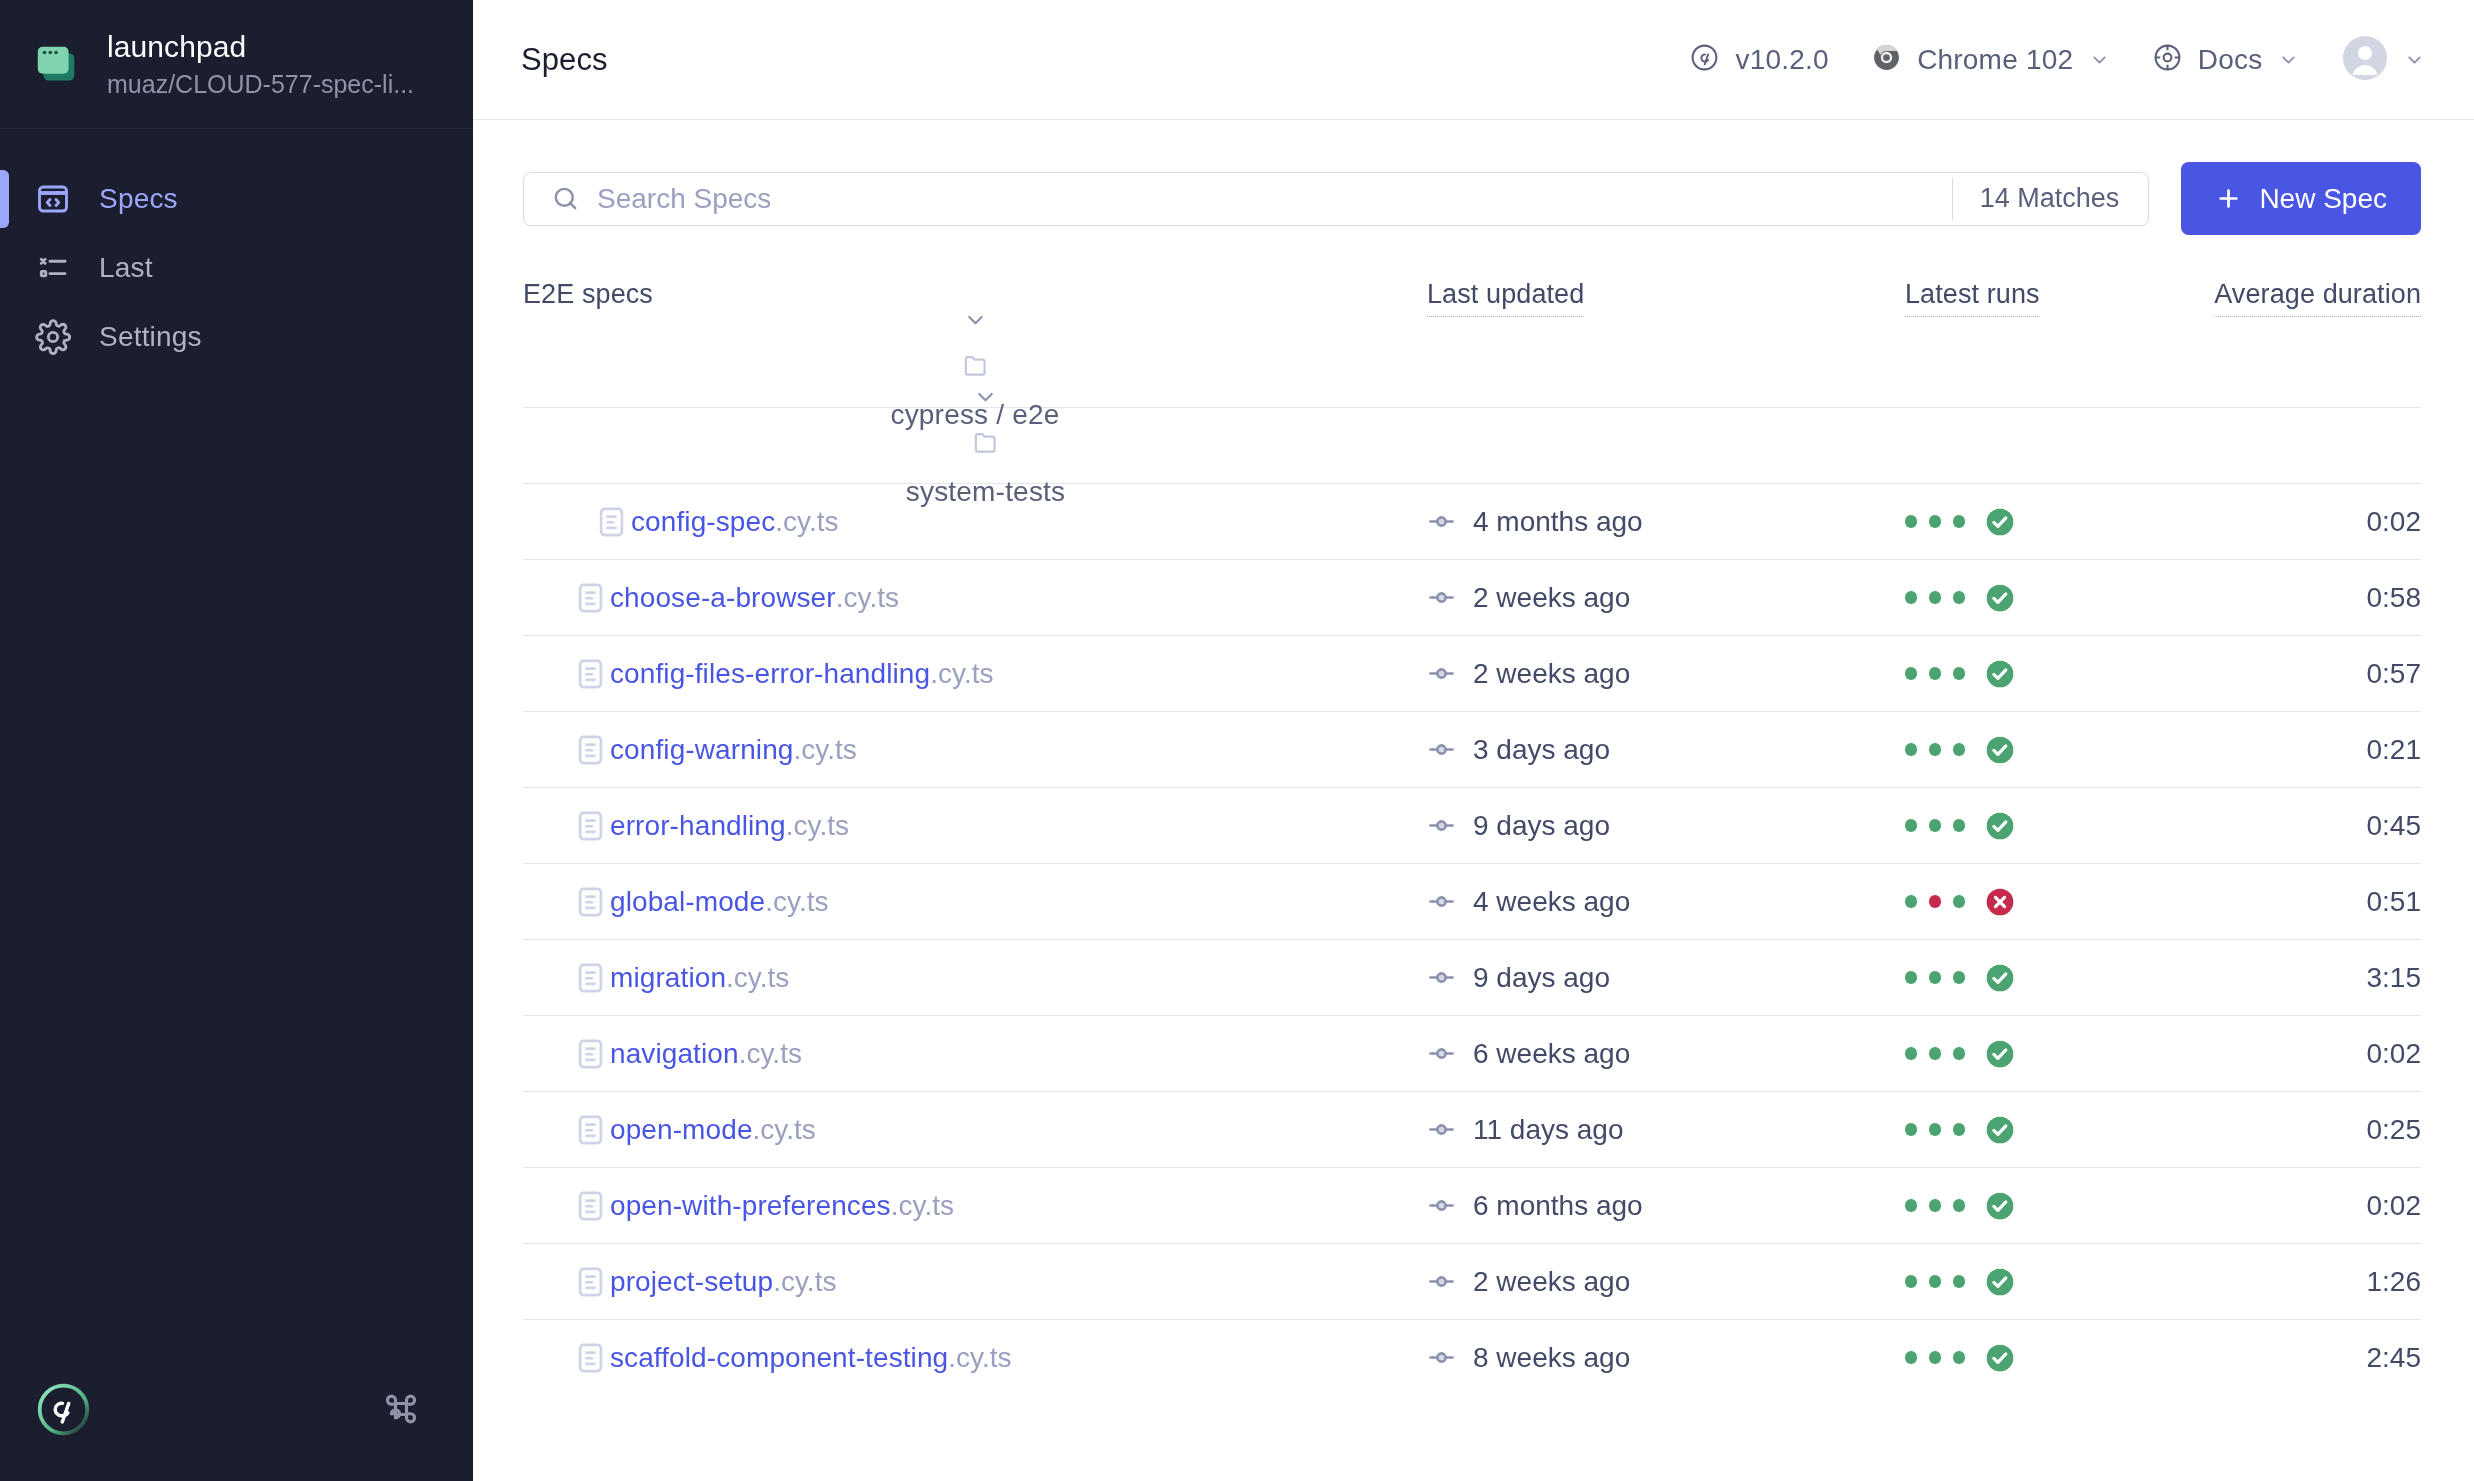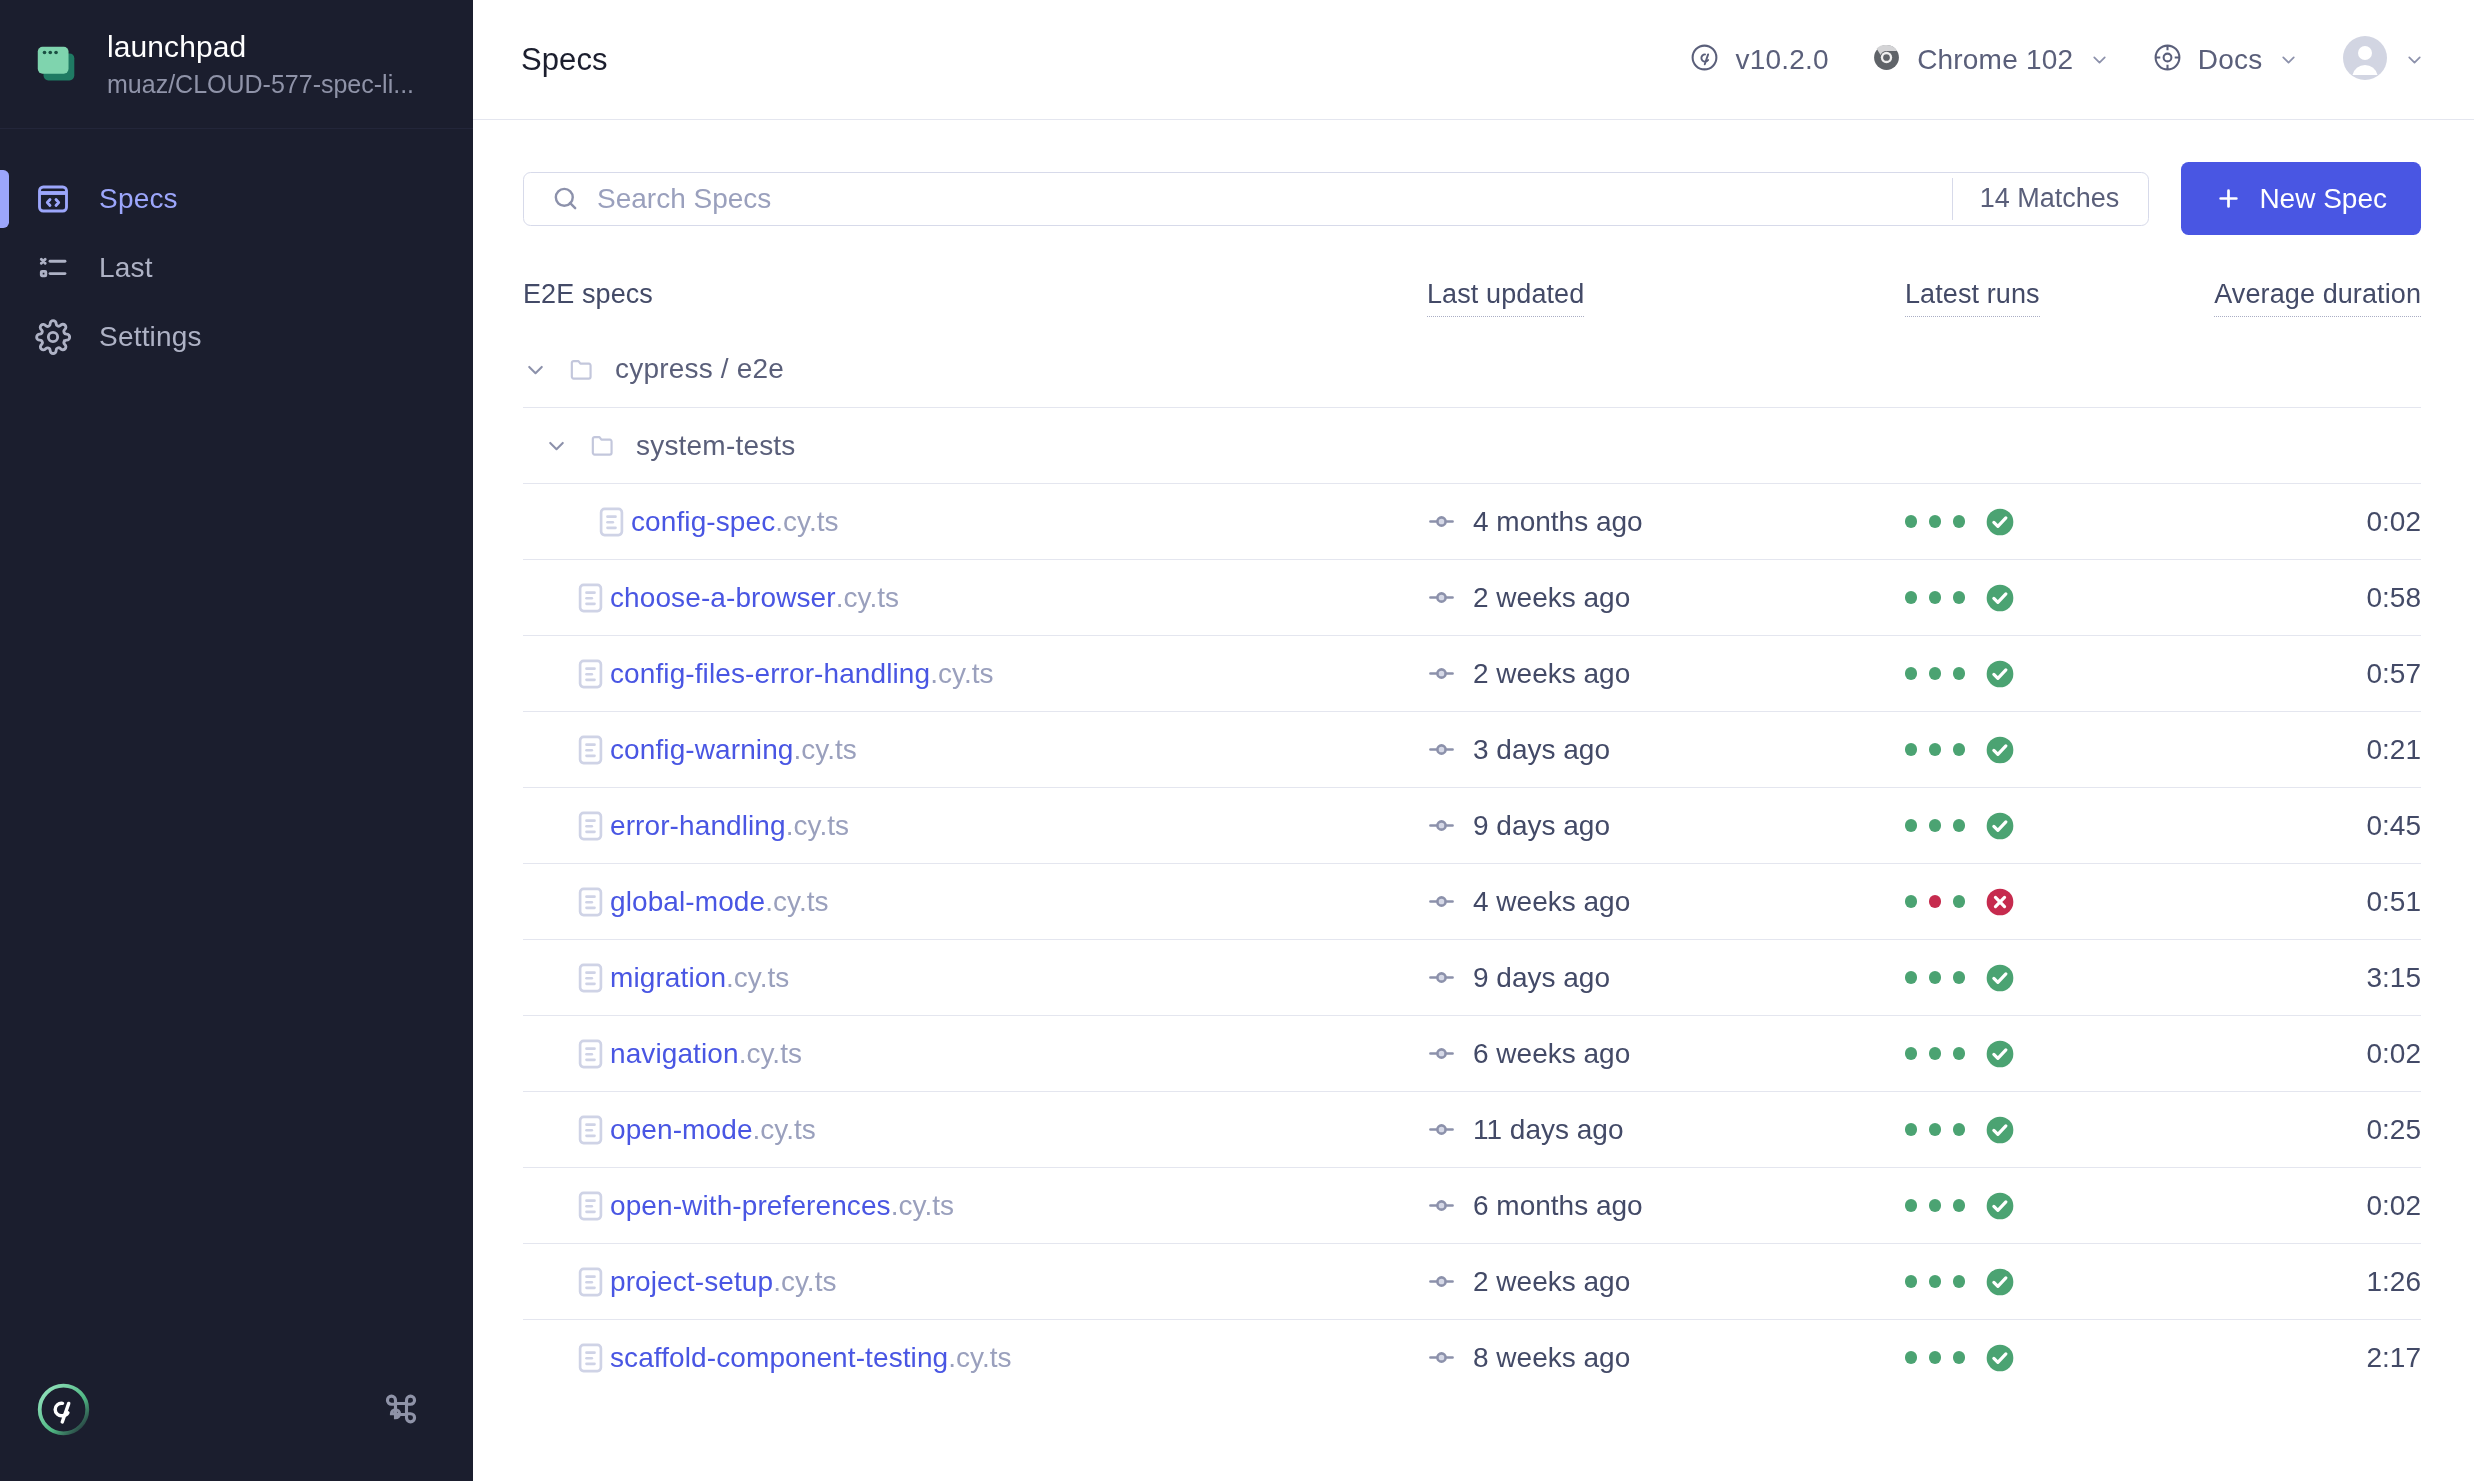--- a/index.html
+++ b/index.html
@@ -108,21 +108,21 @@
   .col-runs   { flex: 0 0 258px; }
   .col-dur    { flex: 0 0 258px; text-align: right; }
 
   .row {
     display: flex; align-items: center;
     height: 76px; border-top: 1px solid #E4E6EF;
     cursor: pointer;
   }
   .row.folder { height: 76px; }
   .row.folder.first { border-top: 0; }
-  .folder-cell { display: flex; align-items: center; gap: 19px; }
+  .folder-cell { display: flex; align-items: center; gap: 19px; flex-direction: column; }
   .folder-name { font-size: 28px; color: #5A5F7A; letter-spacing: 0.2px; }
   .caret { width: 25px; height: 25px; flex: 0 0 25px; }
   .folder-icon { width: 29px; height: 29px; flex: 0 0 29px; }
 
   .spec-cell { display: flex; align-items: center; gap: 6px; padding-left: 54px; }
   .spec-cell.indent-extra { padding-left: 75px; }
   .file-icon { width: 27px; height: 32px; flex: 0 0 27px; }
   .spec-name { font-size: 28px; color: #4956E3; letter-spacing: 0.1px; }
   .spec-ext { font-size: 28px; color: #9AA0BD; }
 
@@ -684,21 +684,21 @@
             </div>
             <div class="col-runs runs-cell">
               <span class="dot" style="background:#4BA372"></span>
               <span class="dot" style="background:#4BA372"></span>
               <span class="dot" style="background:#4BA372"></span>
               <span class="badge"><svg width="32" height="32" viewBox="0 0 24 24">
                   <circle cx="12" cy="12" r="10" fill="#4BA372"></circle>
                   <path d="M7.4 12.3l3 3 6-6.4" fill="none" stroke="#fff" stroke-width="2.4" stroke-linecap="round" stroke-linejoin="round"></path>
                 </svg></span>
             </div>
-            <div class="col-dur"><span class="dur-text">2:17</span></div>
+            <div class="col-dur"><span class="dur-text">2:45</span></div>
           </div>
         </div>
 
     </div>
 
   </main>
 </div>
 
 
 </body></html>

